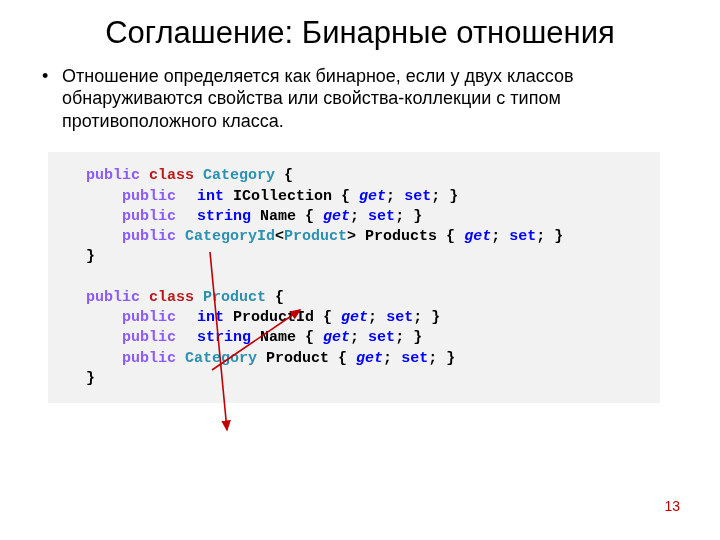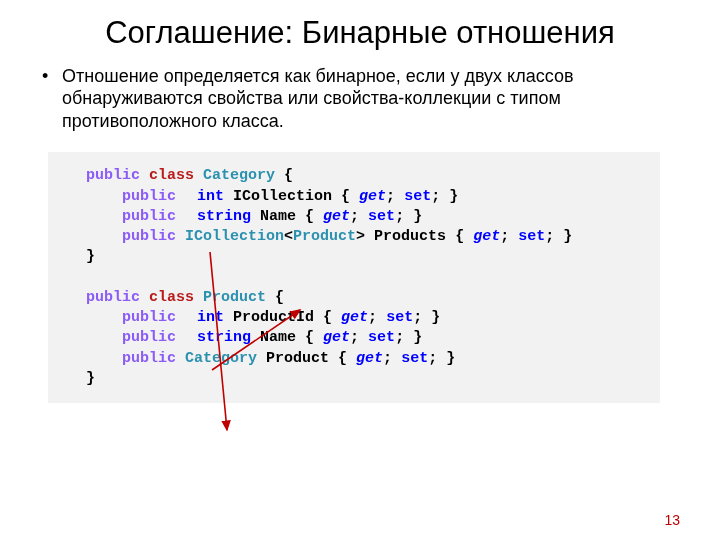--- a/index.html
+++ b/index.html
@@ -57,21 +57,21 @@
   .kw-public { color: #8b5cf6; text-align: center; }
   .kw-class  { color: #b91c1c; }
   .kw-type   { color: #0000ff; margin-left: 12px; }
   .kw-get    { color: #0000ff; font-style: italic; }
   .kw-set    { color: #0000ff; text-align: center; }
   .cls-name  { color: #2b91af; margin-top: 36px; }
   .plain     { color: #000000; }
   .page-num {
     position: absolute;
     right: 40px;
-    bottom: 12px;
+    bottom: 26px;
     font-size: 14px;
     color: #c00000;
   }
   svg.arrows {
     position: absolute;
     top: 0;
     left: 0;
     width: 720px;
     height: 540px;
     pointer-events: none;
@@ -85,21 +85,21 @@
   <h1 class="title">Соглашение: Бинарные отношения</h1>
 
   <div class="bullet-row">
     <div class="bullet-dot">•</div>
     <div class="bullet-text">Отношение определяется как бинарное, если у двух классов обнаруживаются свойства или свойства-коллекции с типом противоположного класса.</div>
   </div>
 
   <div class="code-block"><span class="kw-public">public</span> <span class="kw-class">class</span> <span class="cls-name">Category</span><span class="plain"> {</span>
     <span class="kw-public">public</span> <span class="kw-type">int</span><span class="plain"> ICollection { </span><span class="kw-get">get</span><span class="plain">; </span><span class="kw-set">set</span><span class="plain">; }</span>
     <span class="kw-public">public</span> <span class="kw-type">string</span><span class="plain"> Name { </span><span class="kw-get">get</span><span class="plain">; </span><span class="kw-set">set</span><span class="plain">; }</span>
-    <span class="kw-public">public</span> <span class="cls-name">ICollection</span><span class="plain">&lt;</span><span class="cls-name">Product</span><span class="plain">&gt; Products { </span><span class="kw-get">get</span><span class="plain">; </span><span class="kw-set">set</span><span class="plain">; }</span>
+    <span class="kw-public">public</span> <span class="cls-name">CategoryId</span><span class="plain">&lt;</span><span class="cls-name">Product</span><span class="plain">&gt; Products { </span><span class="kw-get">get</span><span class="plain">; </span><span class="kw-set">set</span><span class="plain">; }</span>
 <span class="plain">}</span>
 
 <span class="kw-public">public</span> <span class="kw-class">class</span> <span class="cls-name">Product</span><span class="plain"> {</span>
     <span class="kw-public">public</span> <span class="kw-type">int</span><span class="plain"> ProductId { </span><span class="kw-get">get</span><span class="plain">; </span><span class="kw-set">set</span><span class="plain">; }</span>
     <span class="kw-public">public</span> <span class="kw-type">string</span><span class="plain"> Name { </span><span class="kw-get">get</span><span class="plain">; </span><span class="kw-set">set</span><span class="plain">; }</span>
     <span class="kw-public">public</span> <span class="cls-name">Category</span><span class="plain"> Product { </span><span class="kw-get">get</span><span class="plain">; </span><span class="kw-set">set</span><span class="plain">; }</span>
 <span class="plain">}</span></div>
 
   <div class="page-num">13</div>
 </div>

